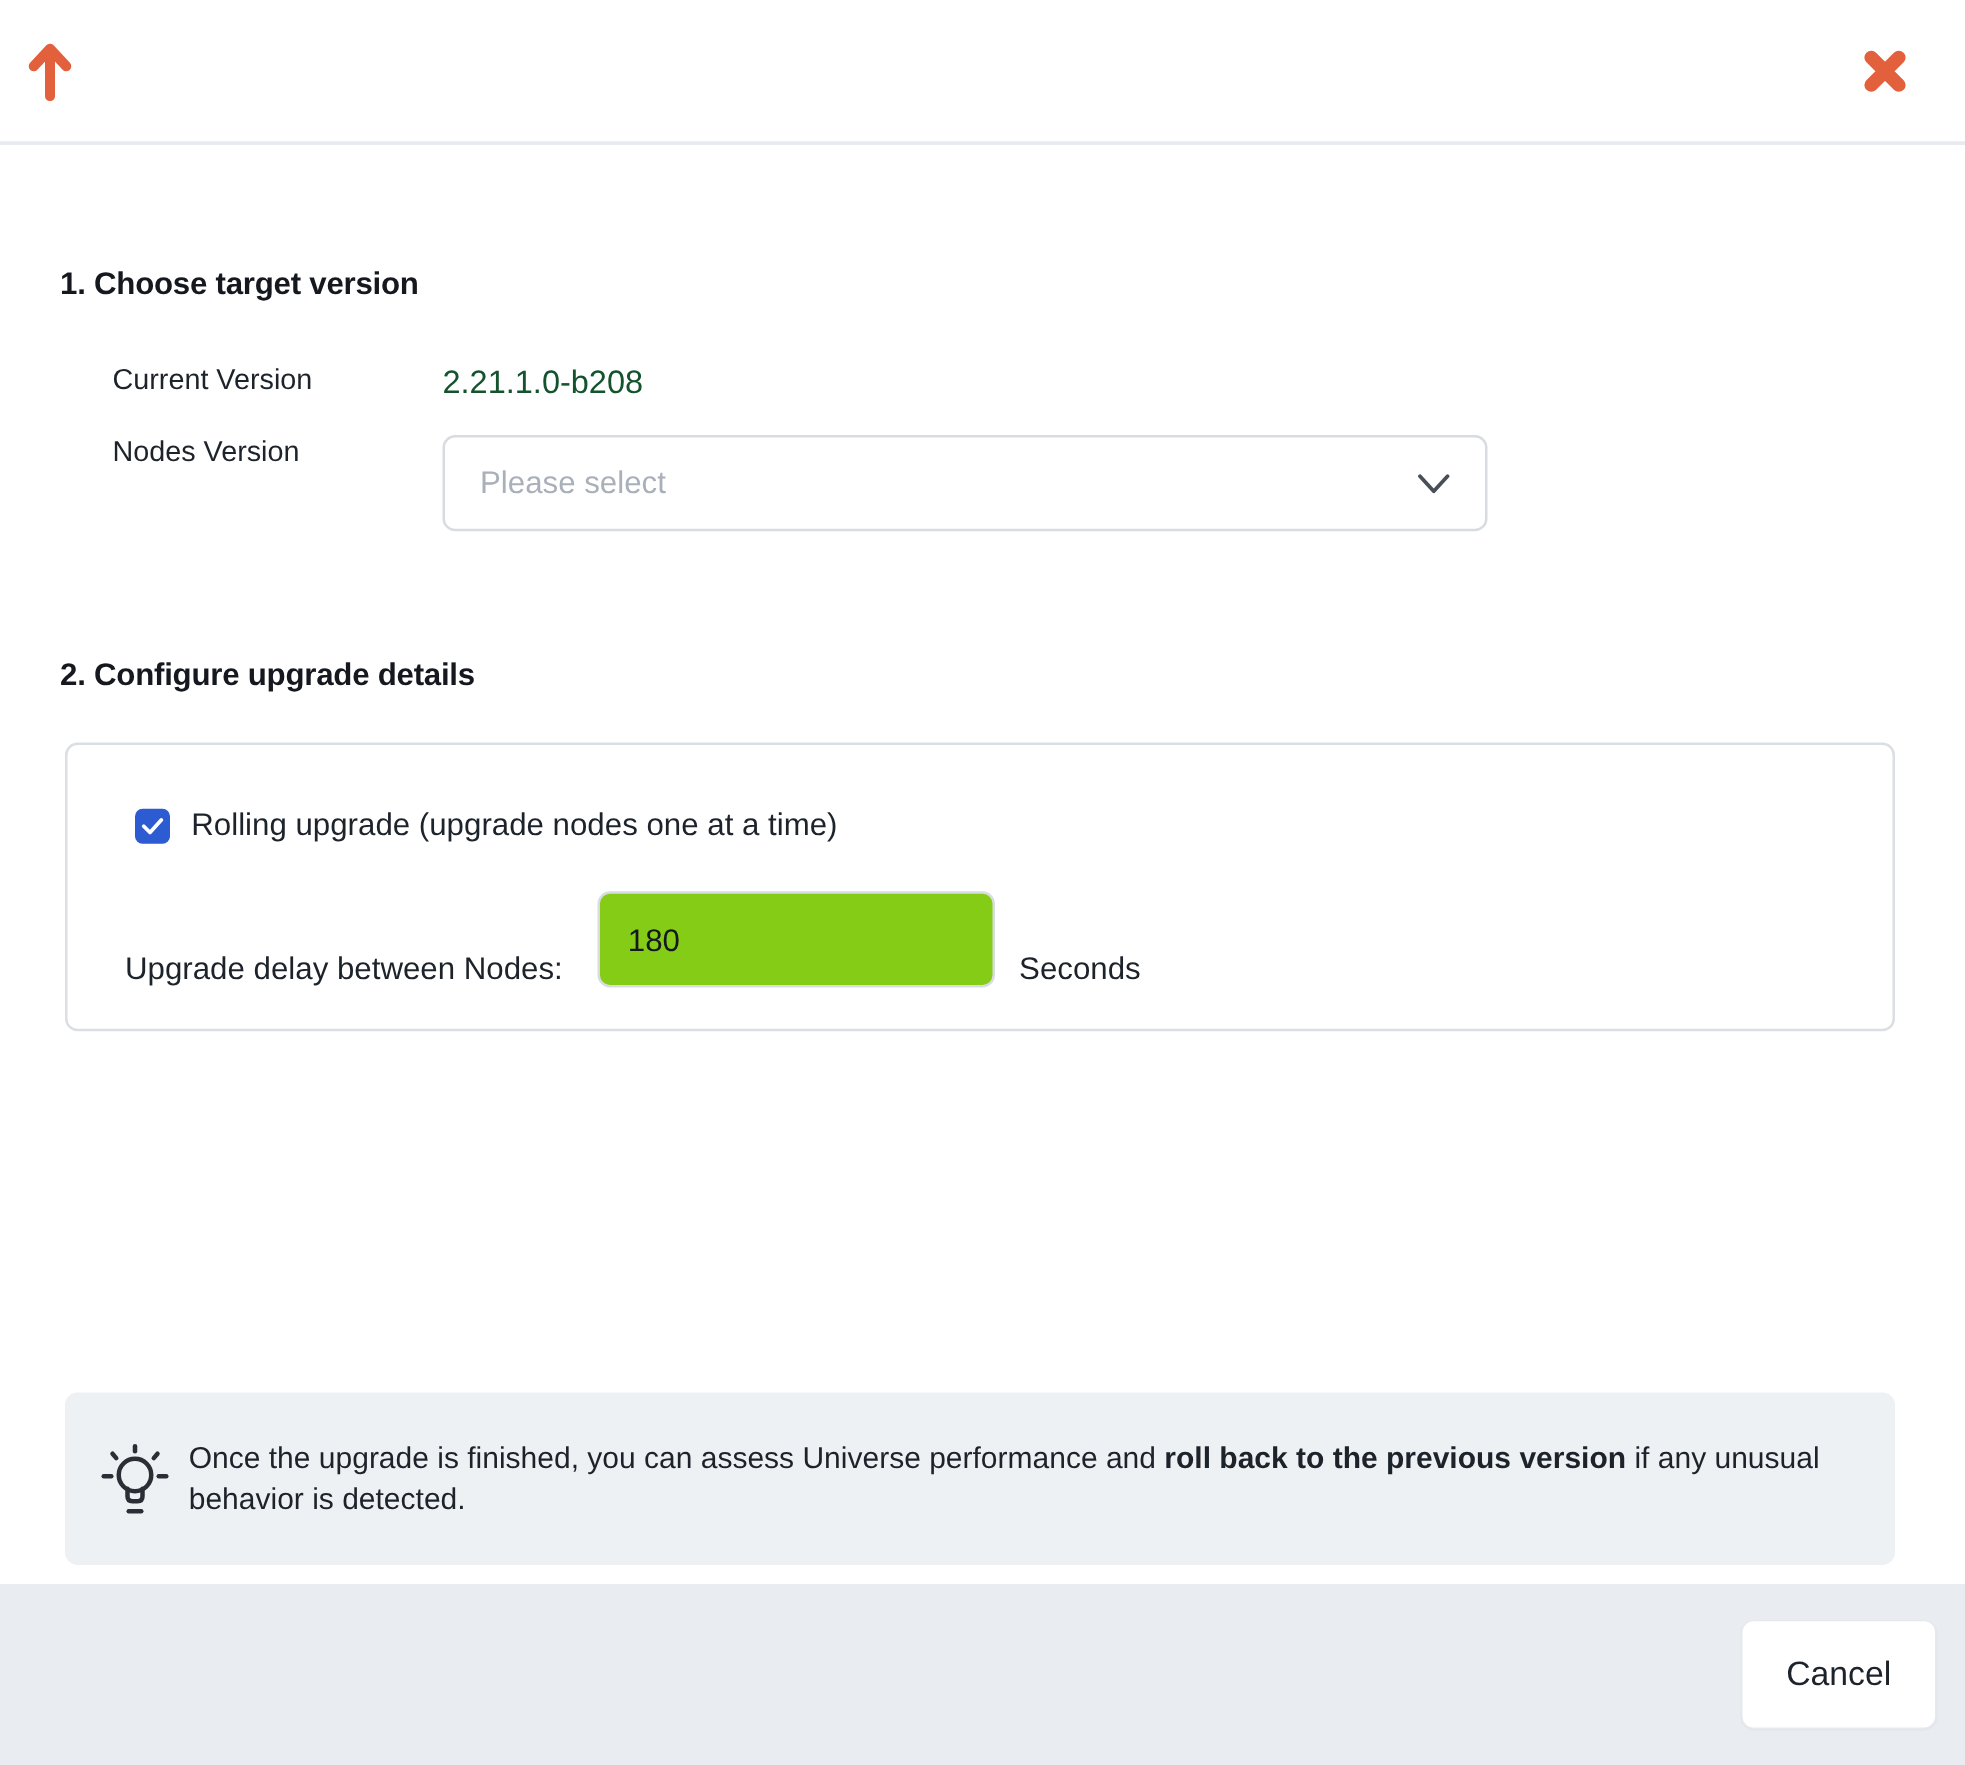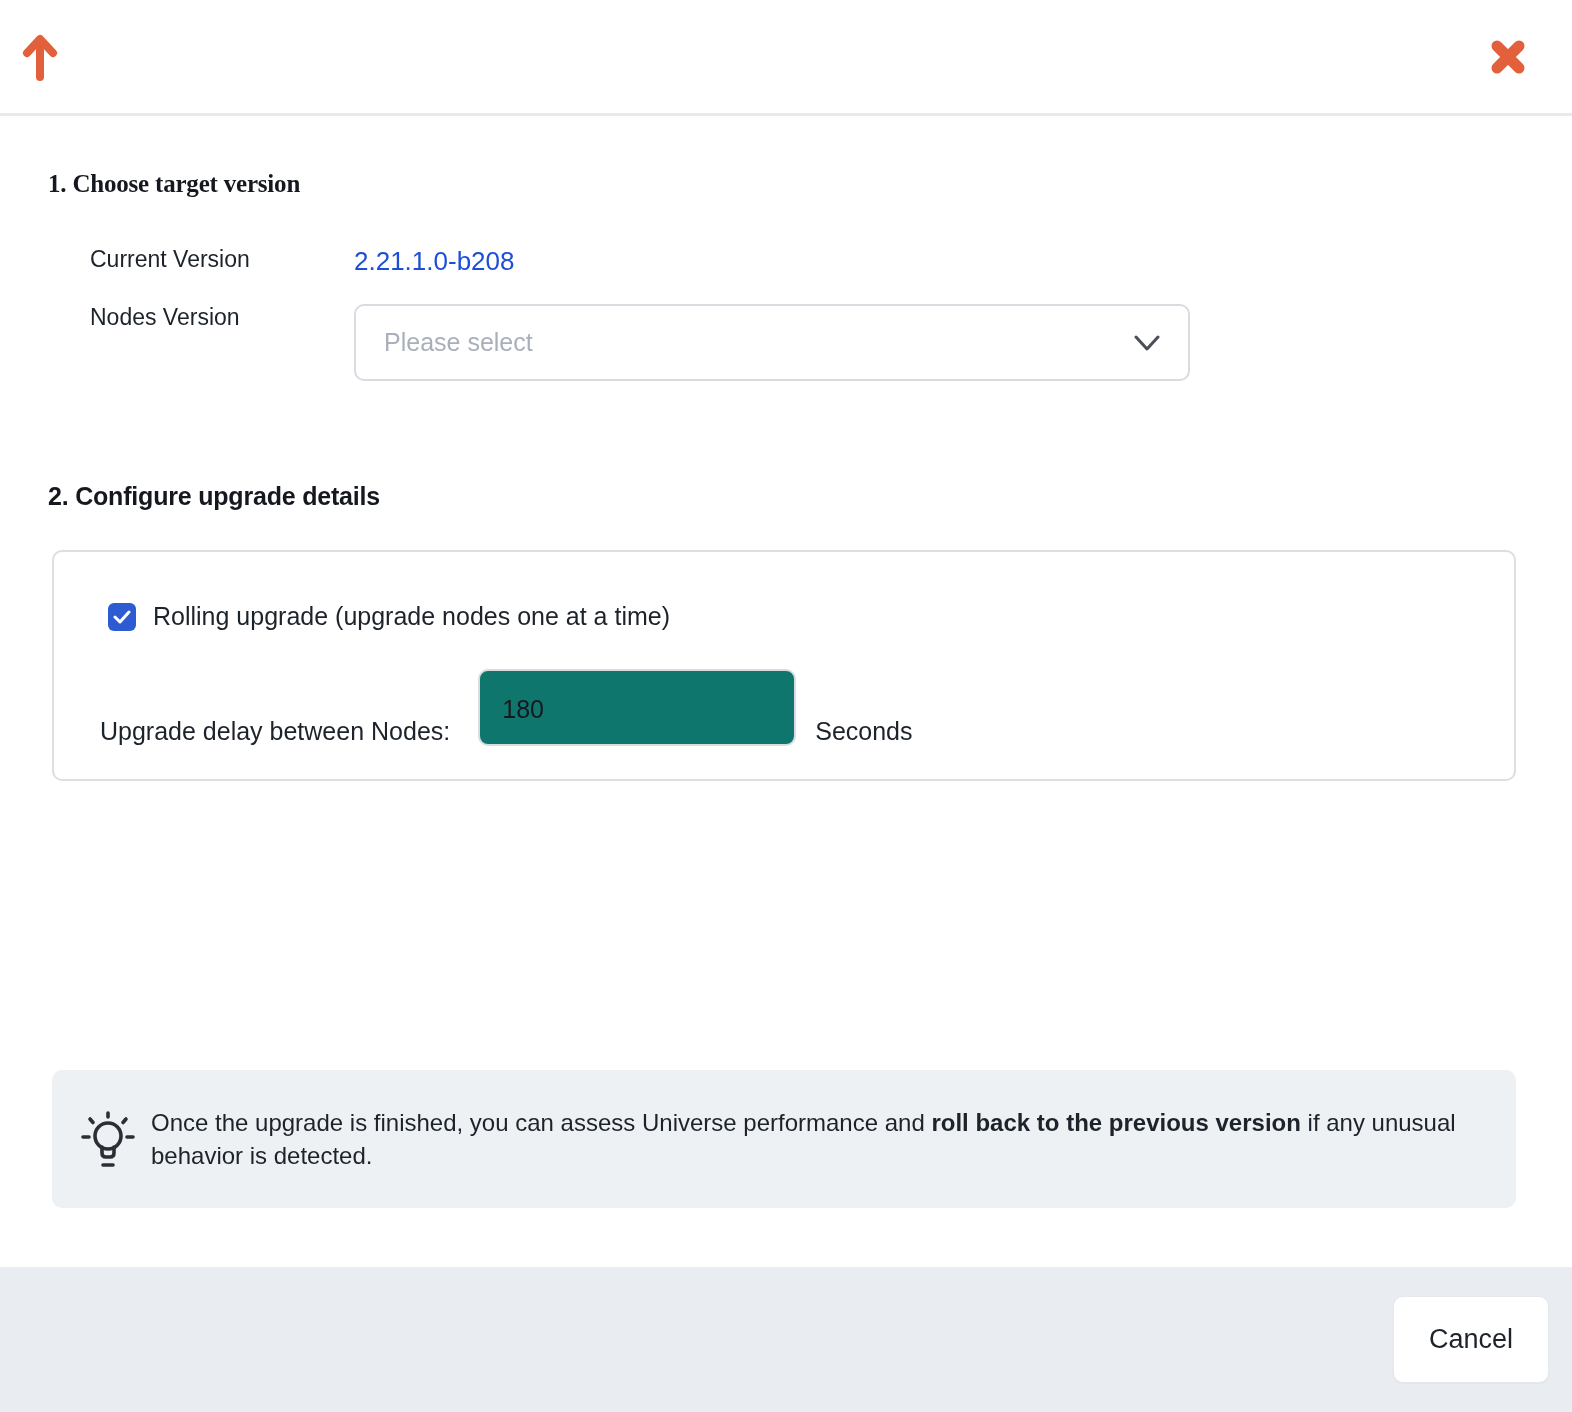--- a/index.html
+++ b/index.html
@@ -46,37 +46,37 @@
     padding: 0 56px 0 48px;
     background: #ffffff;
     position: relative;
   }
   .section-heading {
     font-size: 25px;
     font-weight: 700;
     color: #15191f;
     letter-spacing: -0.2px;
   }
-  .section-heading.first { margin-top: 54px; font-family: Liberation Serif, serif; }
+  .section-heading.first { margin-top: 97px; }
   .section-heading.second { margin-top: 101px; }
 
   .form-row {
     display: flex;
     align-items: flex-start;
     margin-left: 42px;
   }
   .form-row.current-version { margin-top: 48px; height: 42px; }
   .form-row.target-version { margin-top: 16px; }
   .form-label {
     width: 264px;
     flex: 0 0 264px;
     font-size: 23px;
     color: #1d232b;
   }
-  .version-value { font-size: 26px; color: #1d4ed8; }
+  .version-value { font-size: 26px; color: #14532d; }
 
   .select-box {
     width: 836px;
     height: 77px;
     border: 2px solid #d8dce1;
     border-radius: 10px;
     background: #ffffff;
     display: flex;
     align-items: center;
     padding: 0 28px;
@@ -119,21 +119,21 @@
     margin-left: 28px;
     width: 318px;
     height: 77px;
     border: 2px solid #d8dce1;
     border-radius: 10px;
     font-family: "Liberation Sans", sans-serif;
     font-size: 25px;
     color: #15191f;
     padding: 4px 0 0 22px;
     outline: none;
-    background: #0f766e;
+    background: #84cc16;
   }
   .delay-unit { margin-left: 19px; font-size: 25px; color: #1d232b; }
 
   .info-box {
     margin-top: 289px;
     margin-left: 4px;
     width: 1464px;
     min-height: 138px;
     background: #eef1f4;
     border-radius: 10px;

